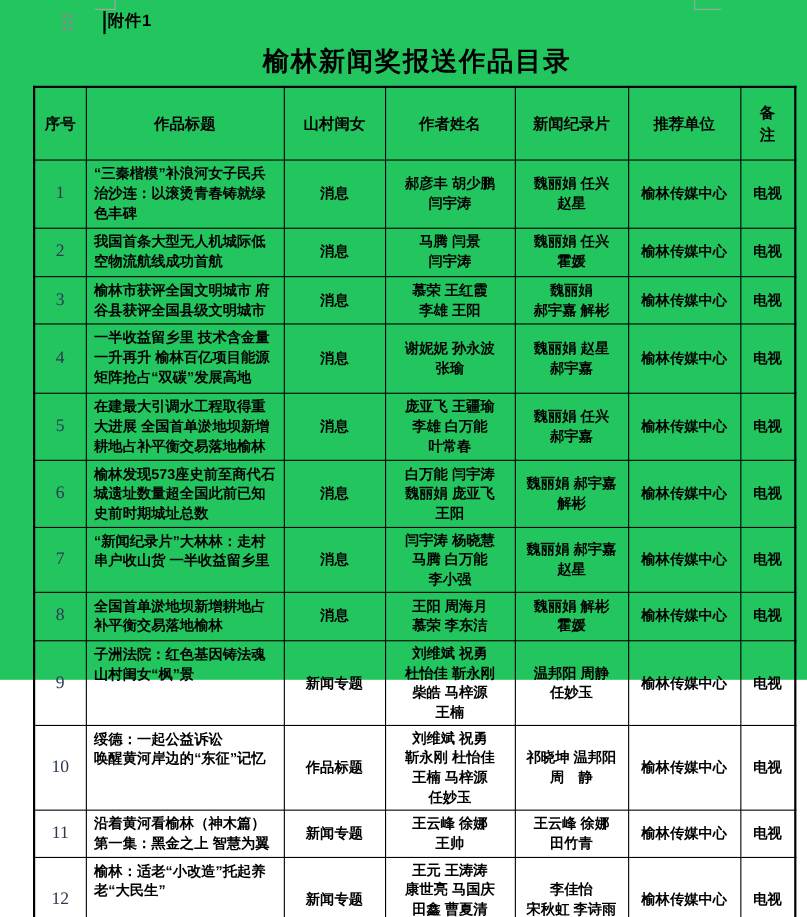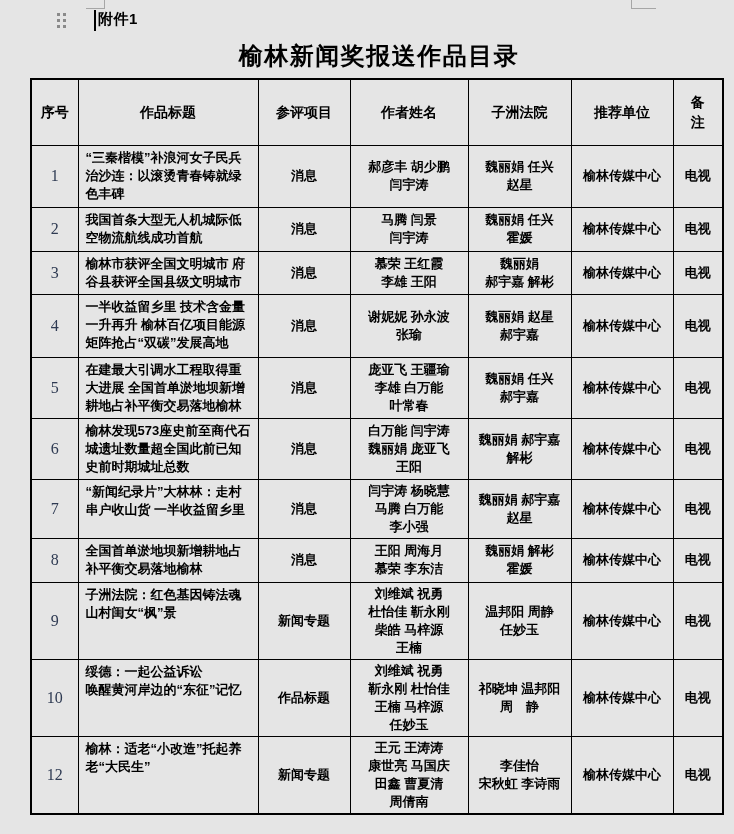--- a/index.html
+++ b/index.html
@@ -2,21 +2,21 @@
 <html><head>
 <meta charset="utf-8">
 <style>
   * { margin:0; padding:0; box-sizing:border-box; }
   html,body { background:#fff; }
   body {
     width:734px; height:834px; position:relative;
     font-family:"Liberation Sans", sans-serif; color:#000;
     overflow:hidden;
   }
-  .page { position:relative; width:734px; height:834px; background:#e5e5e5; }
+  .page { position:relative; width:734px; height:618px; background:#22c55e; }
 
   
   .crop-tl { position:absolute; left:86px; top:0; width:19px; height:9px;
              border-right:1px solid #a6a6a6; border-bottom:1px solid #a6a6a6; }
   .crop-tr { position:absolute; left:631px; top:0; width:25px; height:9px;
              border-left:1px solid #a6a6a6; border-bottom:1px solid #a6a6a6; }
 
   
   .drag-handle { position:absolute; left:57px; top:13px; width:3px; height:3px;
     background:#8a8a8a;
@@ -76,23 +76,23 @@
         <col style="width:92px">
       <col style="width:118px">
         <col style="width:103px">
         <col style="width:102px">
       <col style="width:50px">
     </colgroup>
     <thead>
       <tr style="height:66px">
         <th>序号</th>
         <th>作品标题</th>
-        <th>参评项目</th>
+        <th>山村闺女</th>
         <th>作者姓名</th>
-        <th>子洲法院</th>
+        <th>新闻纪录片</th>
         <th>推荐单位</th>
         <th>备
 注</th>
       </tr>
     </thead>
     <tbody>
       <tr style="height:62px">
         <td class="no">1</td>
         <td class="title-cell">“三秦楷模”补浪河女子民兵治沙连：以滚烫青春铸就绿色丰碑</td>
         <td>消息</td>
@@ -203,20 +203,31 @@
         <td>作品标题</td>
         <td>刘维斌 祝勇
 靳永刚 杜怡佳
 王楠 马梓源
 任妙玉</td>
         <td>祁晓坤 温邦阳
 周　静</td>
         <td>榆林传媒中心</td>
         <td>电视</td>
       </tr>
+      <tr style="height:38px">
+        <td class="no">11</td>
+        <td class="title-cell">沿着黄河看榆林（神木篇）第一集：黑金之上 智慧为翼</td>
+        <td>新闻专题</td>
+        <td>王云峰 徐娜
+王帅</td>
+        <td>王云峰 徐娜
+田竹青</td>
+        <td>榆林传媒中心</td>
+        <td>电视</td>
+      </tr>
       <tr style="height:76px">
         <td class="no">12</td>
         <td class="title-cell">榆林：适老“小改造”托起养老“大民生”</td>
         <td>新闻专题</td>
         <td>王元 王涛涛
 康世亮 马国庆
 田鑫 曹夏清
 周倩南</td>
         <td>李佳怡
 宋秋虹 李诗雨</td>

